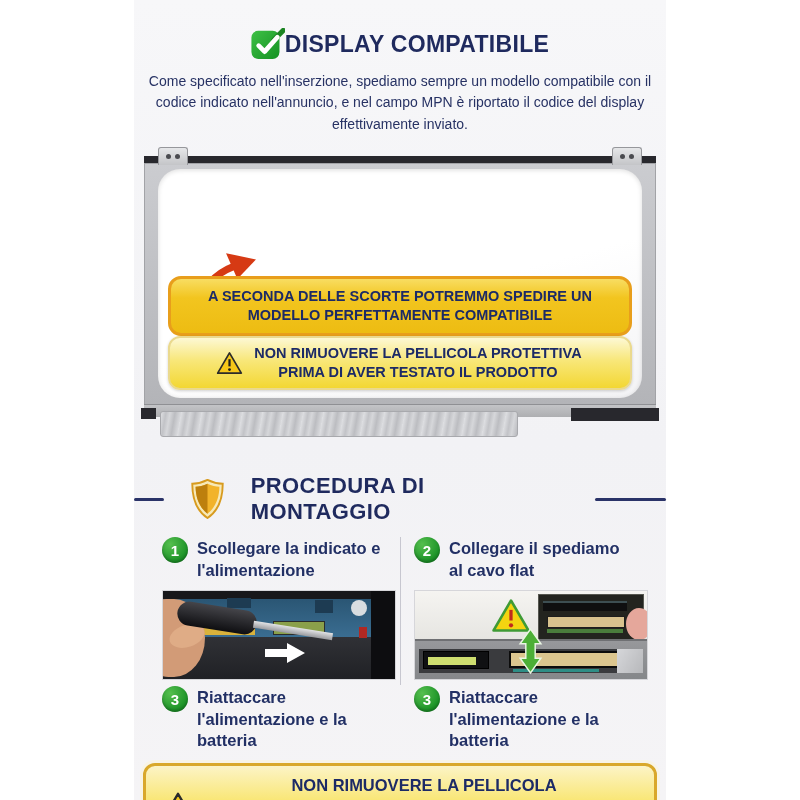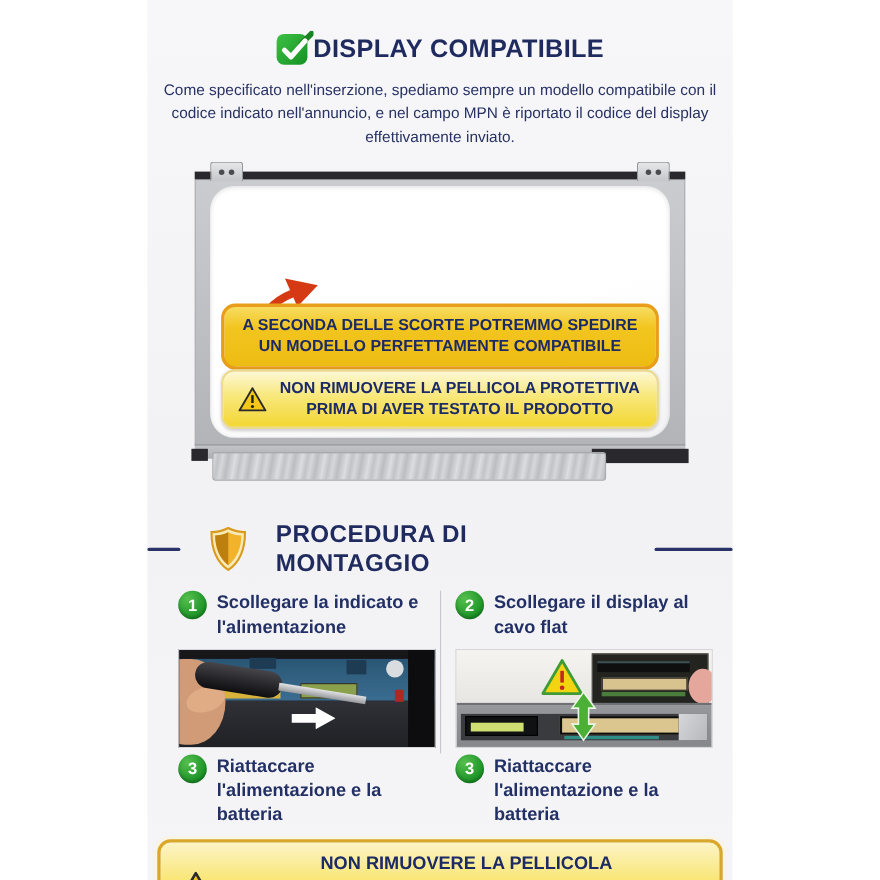--- a/index.html
+++ b/index.html
@@ -9,21 +9,21 @@
          background:linear-gradient(180deg,#f7f7f9 0%,#f2f2f5 55%,#f5f4f6 100%);}
 
   
   .header{display:flex;align-items:center;justify-content:center;gap:0;padding-top:28px;}
   .check-icon svg{width:34px;height:32px;display:block;}
   .title{font-size:23px;font-weight:bold;color:#1f2a5e;letter-spacing:.3px;}
   .description{margin:11px auto 0;width:506px;text-align:center;font-size:14px;
                line-height:1.53;color:#273264;}
 
   
-  .panel{position:relative;width:446px;height:290px;margin:12px auto 0;}
+  .panel{position:relative;width:512px;height:290px;margin:12px auto 0;}
   .bracket{position:absolute;top:0;width:28px;height:17px;
            background:linear-gradient(#e6e7e9,#c4c5c8);border:1px solid #96979b;border-bottom:none;
            border-radius:3px 3px 0 0;display:flex;align-items:center;justify-content:center;gap:4px;z-index:3;}
   .bracket i{width:5px;height:5px;border-radius:50%;background:#4a4b50;}
   .bracket.left{left:14px;}.bracket.right{right:14px;}
   .top-bar{position:absolute;top:9px;left:0;right:0;height:7px;background:#28282d;z-index:2;}
   .panel-body{position:absolute;top:16px;left:0;right:0;bottom:32px;
               background:linear-gradient(180deg,#cbccd0 0%,#b3b4b8 100%);border:1px solid #a2a3a7;}
   .screen{position:absolute;top:5px;left:13px;right:13px;bottom:6px;border-radius:22px;
           background:linear-gradient(165deg,#ffffff 55%,#f3f3f5 100%);
@@ -215,21 +215,21 @@
         </svg>
       </div>
       <div class="step">
         <span class="badge">3</span>
         <span class="txt">Riattaccare l'alimentazione e la batteria</span>
       </div>
     </div>
     <div class="col second">
       <div class="step">
         <span class="badge">2</span>
-        <span class="txt">Scollegare il display al cavo flat</span>
+        <span class="txt">Collegare il spediamo al cavo flat</span>
       </div>
       <div class="photo photo2">
         <div class="p2-top"></div>
         <div class="p2-inset">
           <div class="p2-in-conn1"></div>
           <div class="p2-in-conn2"></div>
           <div class="p2-in-pcb"></div>
           <div class="p2-finger"></div>
         </div>
         <svg class="p2-tri" viewBox="0 0 32 28">

